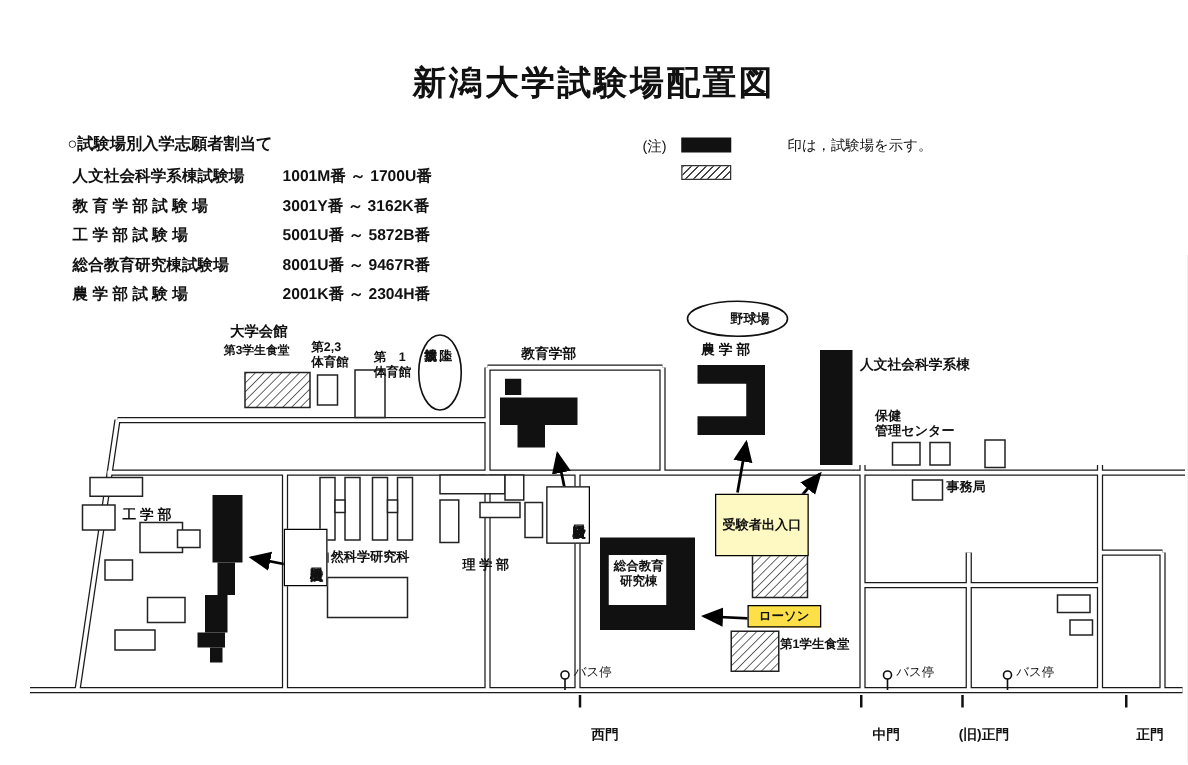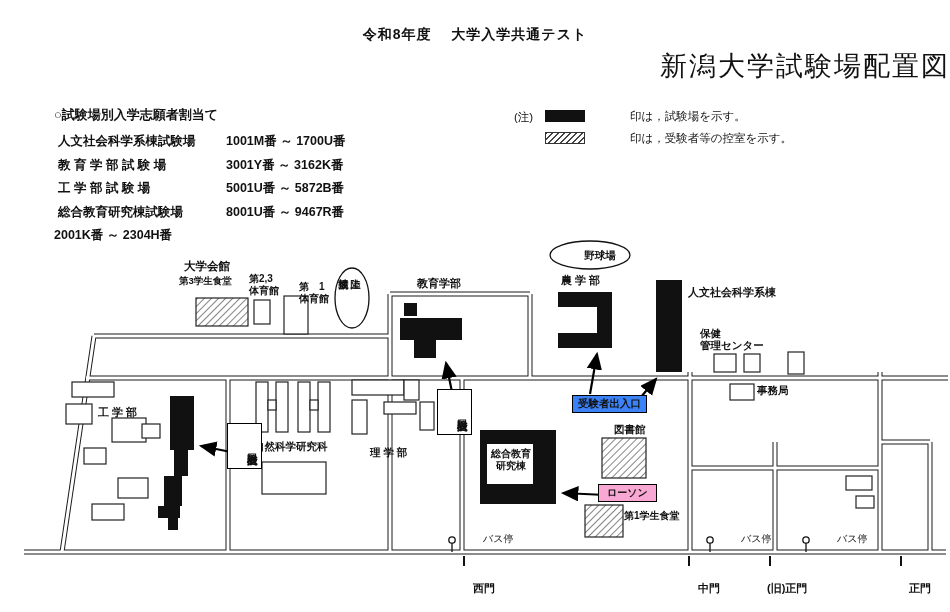--- a/index.html
+++ b/index.html
@@ -1,20 +1,20 @@
 <!DOCTYPE html>
 <html><head>
 <meta charset="utf-8">
 <style>
   html,body{margin:0;padding:0;background:#e8e8e8;}
   .page{position:relative;width:950px;height:612px;background:#ffffff;
         font-family:"Liberation Sans","DejaVu Sans",sans-serif;color:#111;overflow:hidden;}
   .abs{position:absolute;}
   .subtitle{left:0;right:0;top:26px;text-align:center;font-size:14px;font-weight:600;letter-spacing:1px;}
-  .title{left:0;right:0;top:48px;text-align:right;font-size:27px;font-weight:400;letter-spacing:2px;}
+  .title{left:0;right:0;top:48px;text-align:center;font-size:27px;font-weight:700;letter-spacing:2px;}
 
   .alloc{left:54px;top:106px;width:340px;}
   .alloc-head{font-size:13px;font-weight:600;margin-bottom:9px;}
   .alloc-row{display:flex;margin-bottom:6.5px;font-size:12.5px;font-weight:600;}
   .alloc-row .site{width:168px;margin-left:4px;}
   .alloc-row .range{white-space:pre;}
 
   .legend{left:514px;top:106px;width:420px;height:50px;}
   .legend .note{left:0;top:4px;font-size:11.5px;}
   .legend .sw{left:31px;width:40px;height:12px;}
@@ -24,33 +24,32 @@
   .legend .ltext{left:76px;font-size:11.5px;padding-left:40px;}
   .legend .t1{top:3px;}
   .legend .t2{top:25px;}
 
   svg.map{left:0;top:0;z-index:1;}
   .lab{position:absolute;z-index:2;font-weight:600;white-space:nowrap;line-height:1.2;}
   .two{line-height:1.18;}
   .vtext{writing-mode:vertical-rl;}
   .entry-v{position:absolute;z-index:3;writing-mode:vertical-rl;font-size:10.5px;font-weight:600;
            line-height:1.3;height:38px;width:29px;padding:3px 2px;border:1.5px solid #000;background:#fff;text-align:center;}
-  .entry-h{position:absolute;z-index:3;border:1.5px solid #000;background:#3b82f6;font-size:10.5px;
-           font-weight:600;padding:1px 5px;}
-  .lawson-box{position:absolute;z-index:3;border:1px solid #000;background:#f9a8d4;font-size:10px;
+  .entry-h{position:absolute;z-index:3;border:1.5px solid #000;background:#fef9c3;font-size:10.5px;
+           font-weight:600;padding:17px 5px;}
+  .lawson-box{position:absolute;z-index:3;border:1px solid #000;background:#fde047;font-size:10px;
            font-weight:600;padding:1px 8px;}
   .gate{font-size:11px;margin-left:21px;}
-  .bus{font-size:10px;font-weight:500;padding-left:24px;}
+  .bus{font-size:10px;font-weight:500;}
 </style>
 </head>
 <body>
 
 <div class="page">
 
-  <div class="subtitle abs">令和8年度　 大学入学共通テスト</div>
   <div class="title abs">新潟大学試験場配置図</div>
 
   <div class="alloc abs">
     <div class="alloc-head">○試験場別入学志願者割当て</div>
     <div class="alloc-row">
       <span class="site">人文社会科学系棟試験場</span>
       <span class="range">1001M番 ～ 1700U番</span>
     </div>
     <div class="alloc-row">
       <span class="site">教 育 学 部 試 験 場</span>
@@ -58,30 +57,30 @@
     </div>
     <div class="alloc-row">
       <span class="site">工 学 部 試 験 場</span>
       <span class="range">5001U番 ～ 5872B番</span>
     </div>
     <div class="alloc-row">
       <span class="site">総合教育研究棟試験場</span>
       <span class="range">8001U番 ～ 9467R番</span>
     </div>
     <div class="alloc-row">
+      <span class="site">農 学 部 試 験 場</span>
       <span class="range">2001K番 ～ 2304H番</span>
     </div>
   </div>
 
   <div class="legend abs">
     <span class="note abs">(注)</span>
     <span class="sw sw1 abs"></span>
     <span class="ltext t1 abs">印は，試験場を示す。</span>
     <span class="sw sw2 abs"></span>
-    <span class="ltext t2 abs">印は，受験者等の控室を示す。</span>
   </div>
 
   <svg class="map abs" width="950" height="612" viewBox="0 0 950 612">
     <defs>
       <pattern id="hatch" width="5" height="5" patternUnits="userSpaceOnUse" patternTransform="rotate(45)">
         <rect width="5" height="5" fill="#ffffff"></rect>
         <line x1="0" y1="0" x2="0" y2="5" stroke="#444" stroke-width="1.3"></line>
       </pattern>
       <marker id="ah" markerWidth="9" markerHeight="8" refX="7" refY="3.5" orient="auto">
         <path d="M0,0 L8,3.5 L0,7 Z" fill="#000"></path>

